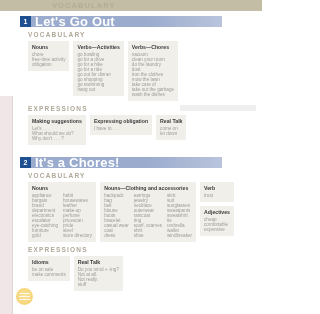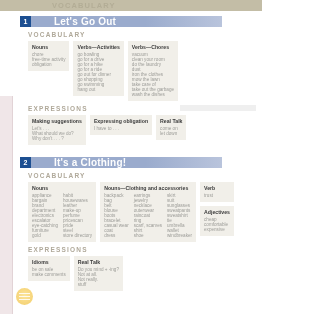--- a/index.html
+++ b/index.html
@@ -44,22 +44,22 @@
     display:flex;align-items:center;
     width:202px;
   }
   .unit-num{
     width:11px;height:11px;background:#1d4f91;color:#fff;
     font-size:7px;font-weight:700;
     display:flex;align-items:center;justify-content:center;
     flex:0 0 11px;
   }
   .unit-title{
-    font-size:10px;font-weight:700;color:#fdfdfd;
-    margin-left:23px;letter-spacing:.2px;white-space:nowrap;
+    font-size:13px;font-weight:700;color:#fdfdfd;
+    margin-left:4px;letter-spacing:.2px;white-space:nowrap;
   }
 
   .section-label{
     font-size:6.5px;letter-spacing:1.2px;color:#b0a99a;
     font-weight:700;margin:4px 0 3px 8px;
   }
 
   
   .cards{display:flex;align-items:flex-start;margin-left:8px;gap:4px;}
   .card{
@@ -199,21 +199,21 @@
                 <li>let down</li>
               </ul>
           </div>
         </div>
       </div>
     </div>
 
     <div class="unit" style="margin-top:12px;">
       <div class="unit-bar">
         <div class="unit-num">2</div>
-        <div class="unit-title">It's a Clothing!</div>
+        <div class="unit-title">It's a Chores!</div>
       </div>
 
       <div class="section-label">VOCABULARY</div>
 
       <div class="cards">
         <div class="card">
           <div class="card-title">Nouns</div>
           <div class="card-cols">
             <ul class="wordlist">
                 <li>appliance</li>

